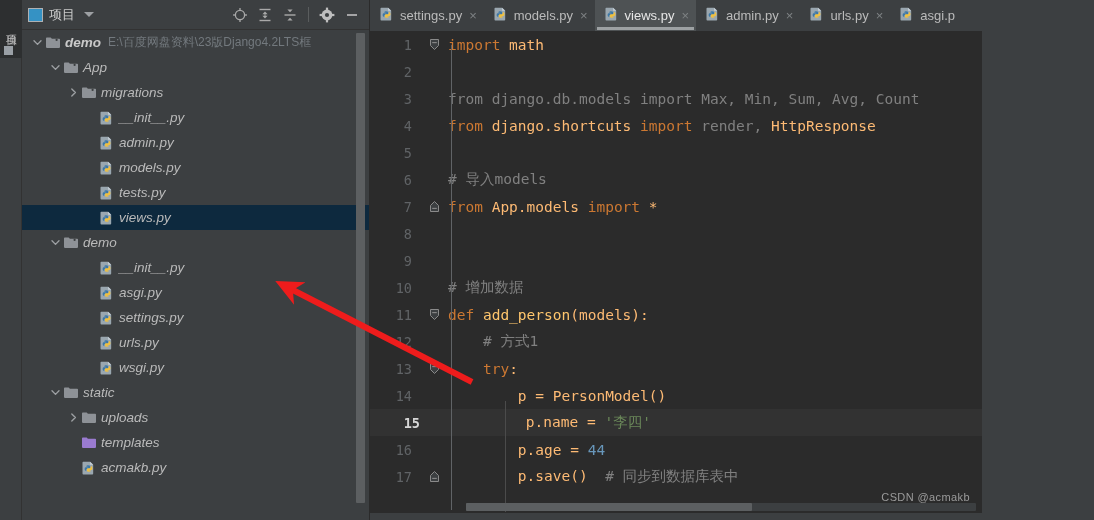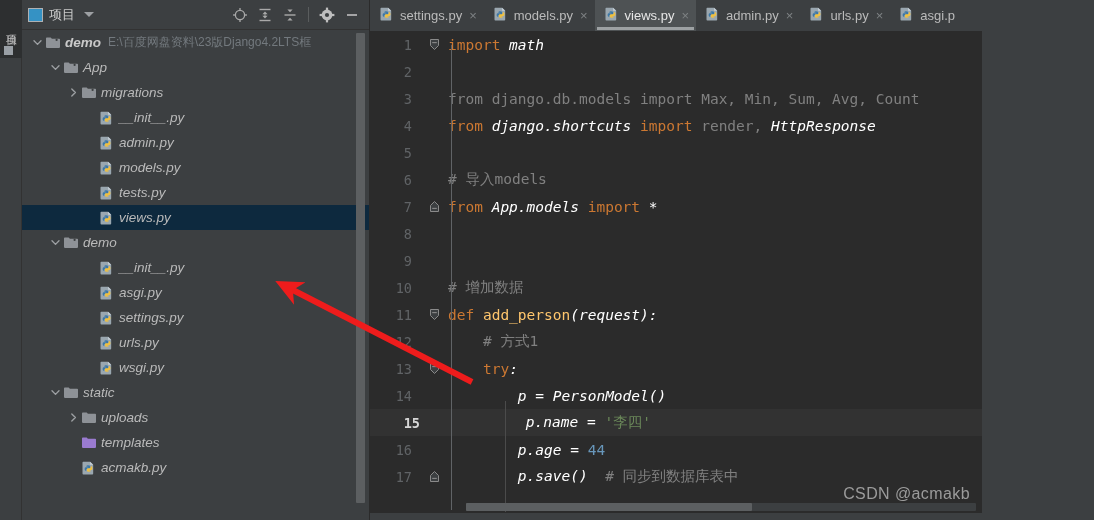--- a/index.html
+++ b/index.html
@@ -208,21 +208,21 @@
     background: #4B4B4B;
   }
 
   
   .kw  { color: #CC7832; }
   .gray{ color: #808080; }
   .cmt { color: #808080; }
   .str { color: #6A8759; }
   .num { color: #6897BB; }
   .fn  { color: #FFC66D; }
-  .id  { color: #ffffff; font-style: italic; }
+  .id  { color: #fdba74; }
 
   
   .h-scroll {
     position: absolute;
     left: 96px; right: 6px; bottom: 9px;
     height: 8px;
     background: #3C3F41;
     border-radius: 1px;
   }
   .h-scroll-thumb {
@@ -241,21 +241,21 @@
   .arrow-svg {
     position: absolute; inset: 0;
     pointer-events: none;
     z-index: 50;
   }
 
   
   .watermark {
     position: absolute;
     right: 12px; bottom: 17px;
-    font-size: 16px;
+    font-size: 11px;
     color: #9B9B9B;
     z-index: 60;
     font-family: "Liberation Sans", sans-serif;
     letter-spacing: .4px;
   }
 </style>
 </head>
 <body>
 
 <div id="app">
@@ -694,21 +694,21 @@
             <span class="code-text"><span class="cmt"># 增加数据</span></span>
           </div>
           <div class="cl-row">
             <span class="gutter-num">11</span>
             <span class="fold">
               <svg width="11" height="13" viewBox="0 0 11 13">
                 <path d="M1.5 1.5h8v6L5.5 11.5 1.5 7.5z" fill="#3C3F41" stroke="#8A8A8A" stroke-width="1"></path>
                 <line x1="3.2" y1="4.6" x2="7.8" y2="4.6" stroke="#8A8A8A" stroke-width="1.1"></line>
               </svg>
             </span>
-            <span class="code-text"><span class="kw">def </span><span class="fn">add_person</span><span class="id">(request):</span></span>
+            <span class="code-text"><span class="kw">def </span><span class="fn">add_person</span><span class="id">(models):</span></span>
           </div>
           <div class="cl-row">
             <span class="gutter-num">12</span>
             <span class="fold"></span>
             <span class="code-text"><span class="cmt">    # 方式1</span></span>
           </div>
           <div class="cl-row">
             <span class="gutter-num">13</span>
             <span class="fold">
               <svg width="11" height="13" viewBox="0 0 11 13">

